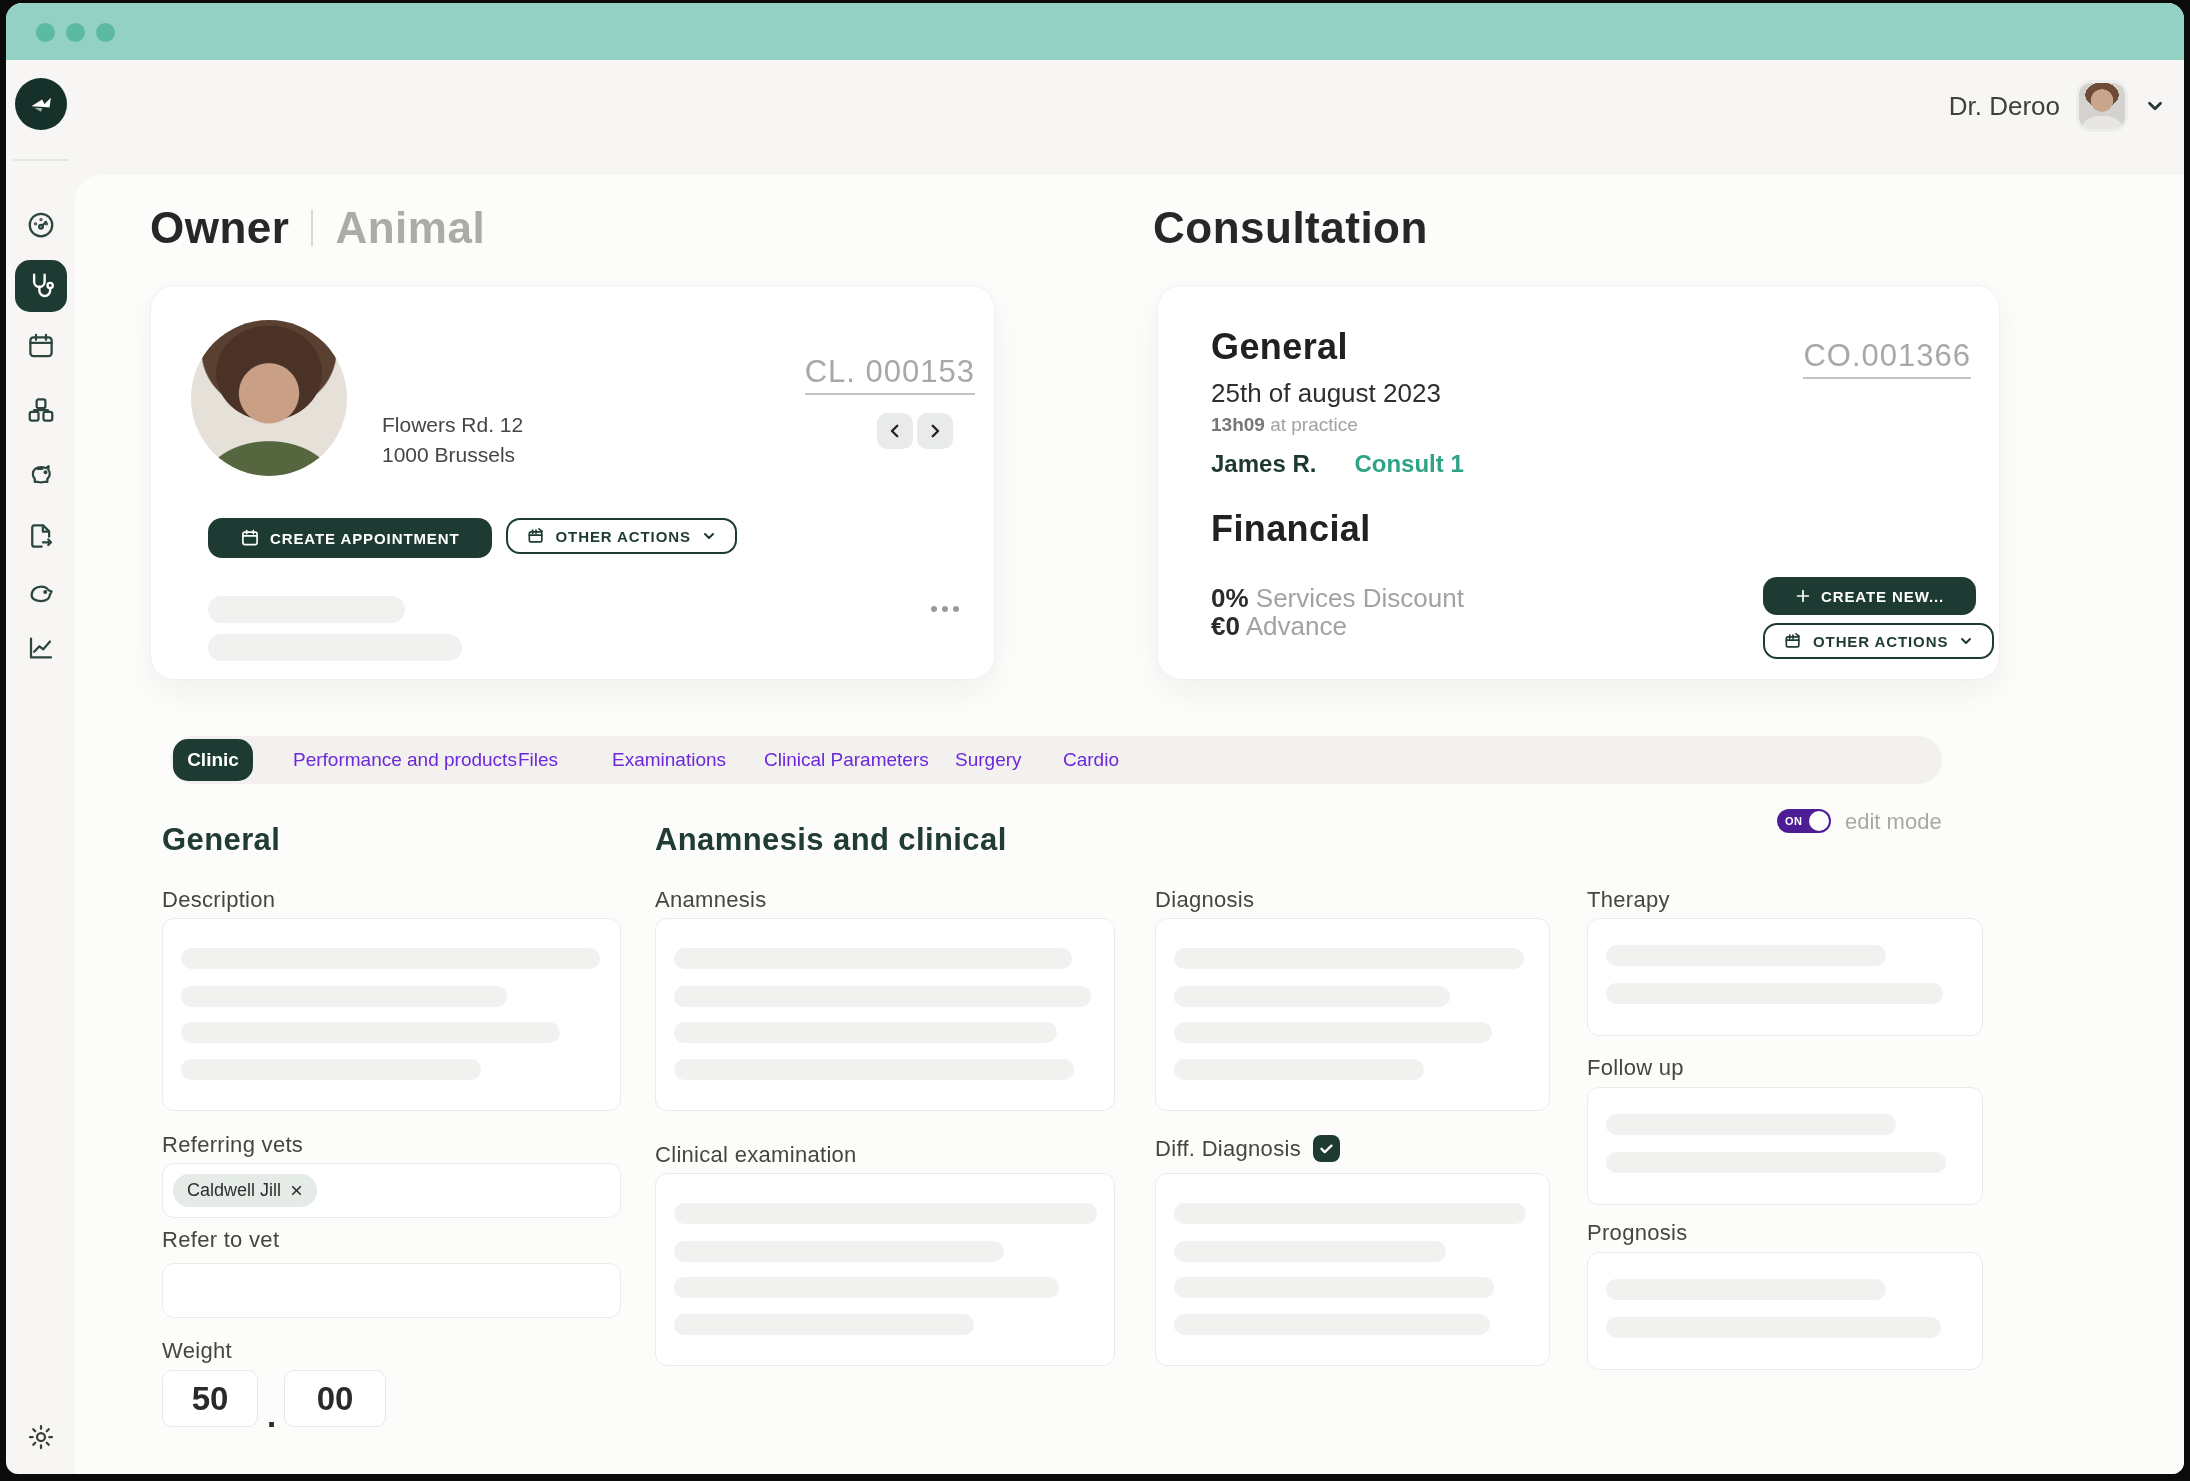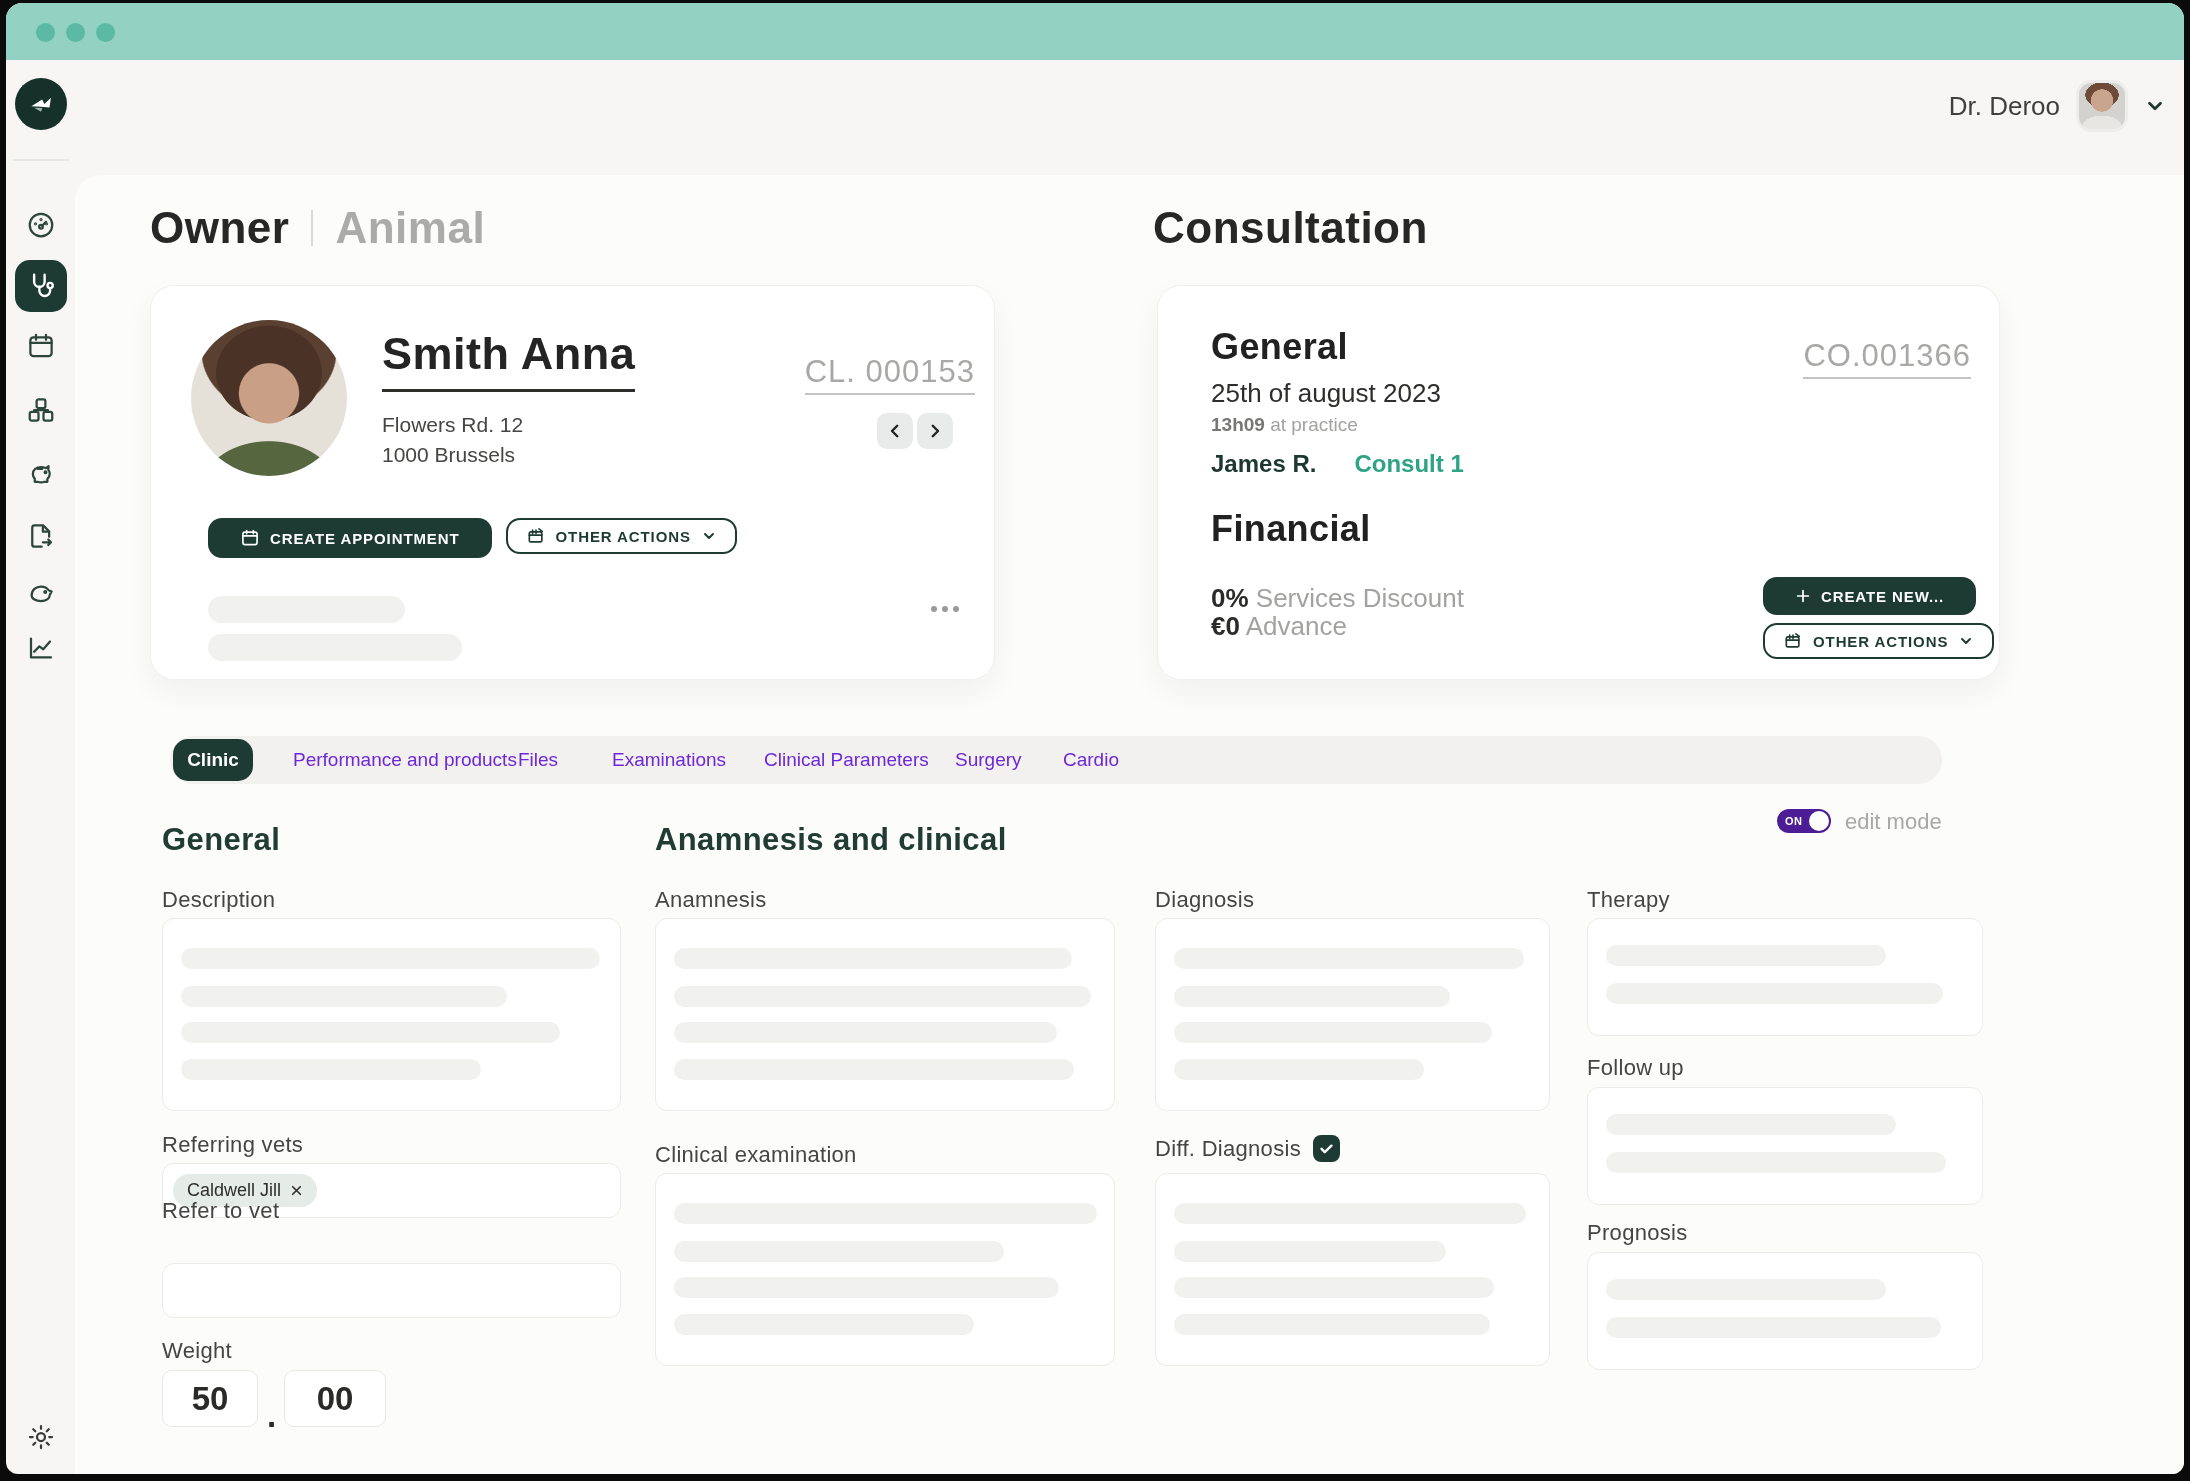--- a/index.html
+++ b/index.html
@@ -220,21 +220,20 @@
 
     <div class="abs" style="left:75px;top:28px;display:flex;align-items:center;gap:22px;">
       <span class="page-title">Owner</span>
       <span class="title-divider"></span>
       <span class="page-title inactive">Animal</span>
     </div>
     <div class="abs page-title" style="left:1078px;top:28px;">Consultation</div>
 
     <div class="card" style="left:75px;top:110px;width:843px;height:393px;">
       <div class="photo"></div>
-      <div class="owner-name">Smith Anna</div>
       <div class="abs record-no" style="right:19px;top:68px;">CL. 000153</div>
       <div class="owner-address">
         <div>Flowers Rd. 12</div>
         <div>1000 Brussels</div>
       </div>
       <div class="nav-sq" style="left:726px;top:127px;">
         <span>
           <svg width="18" height="18" viewBox="0 0 24 24" fill="none" stroke="#232323" stroke-width="3.2" stroke-linecap="round" stroke-linejoin="round">
               <path d="M15 5l-7 7 7 7"></path>
             </svg>
@@ -354,21 +353,21 @@
     </div>
     <div class="f-label" style="left:87px;top:957px;">Referring vets</div>
     <div class="box" style="left:87px;top:988px;width:457px;height:53px;">
       <span class="chip">
         <span>Caldwell Jill</span>
         <svg width="13" height="13" viewBox="0 0 24 24" fill="none" stroke="#2E2E2C" stroke-width="3" stroke-linecap="round">
             <path d="M5 5l14 14M19 5L5 19"></path>
           </svg>
       </span>
     </div>
-    <div class="f-label" style="left:87px;top:1023px;">Refer to vet</div>
+    <div class="f-label" style="left:87px;top:1052px;">Refer to vet</div>
     <div class="box" style="left:87px;top:1088px;width:457px;height:53px;"></div>
     <div class="f-label" style="left:87px;top:1163px;">Weight</div>
     <input class="w-input" style="left: 87px; top: 1195px; width: 90px;" readonly="" value="50">
     <div class="w-sep" style="left:192px;top:1222px;">.</div>
     <input class="w-input" style="left: 209px; top: 1195px; width: 96px;" readonly="" value="00">
 
     <div class="f-label" style="left:580px;top:712px;">Anamnesis</div>
     <div class="box" style="left:580px;top:743px;width:458px;height:191px;">
       <div class="skel" style="top:29px;width:398px;"></div>
       <div class="skel" style="top:67px;width:417px;"></div>

